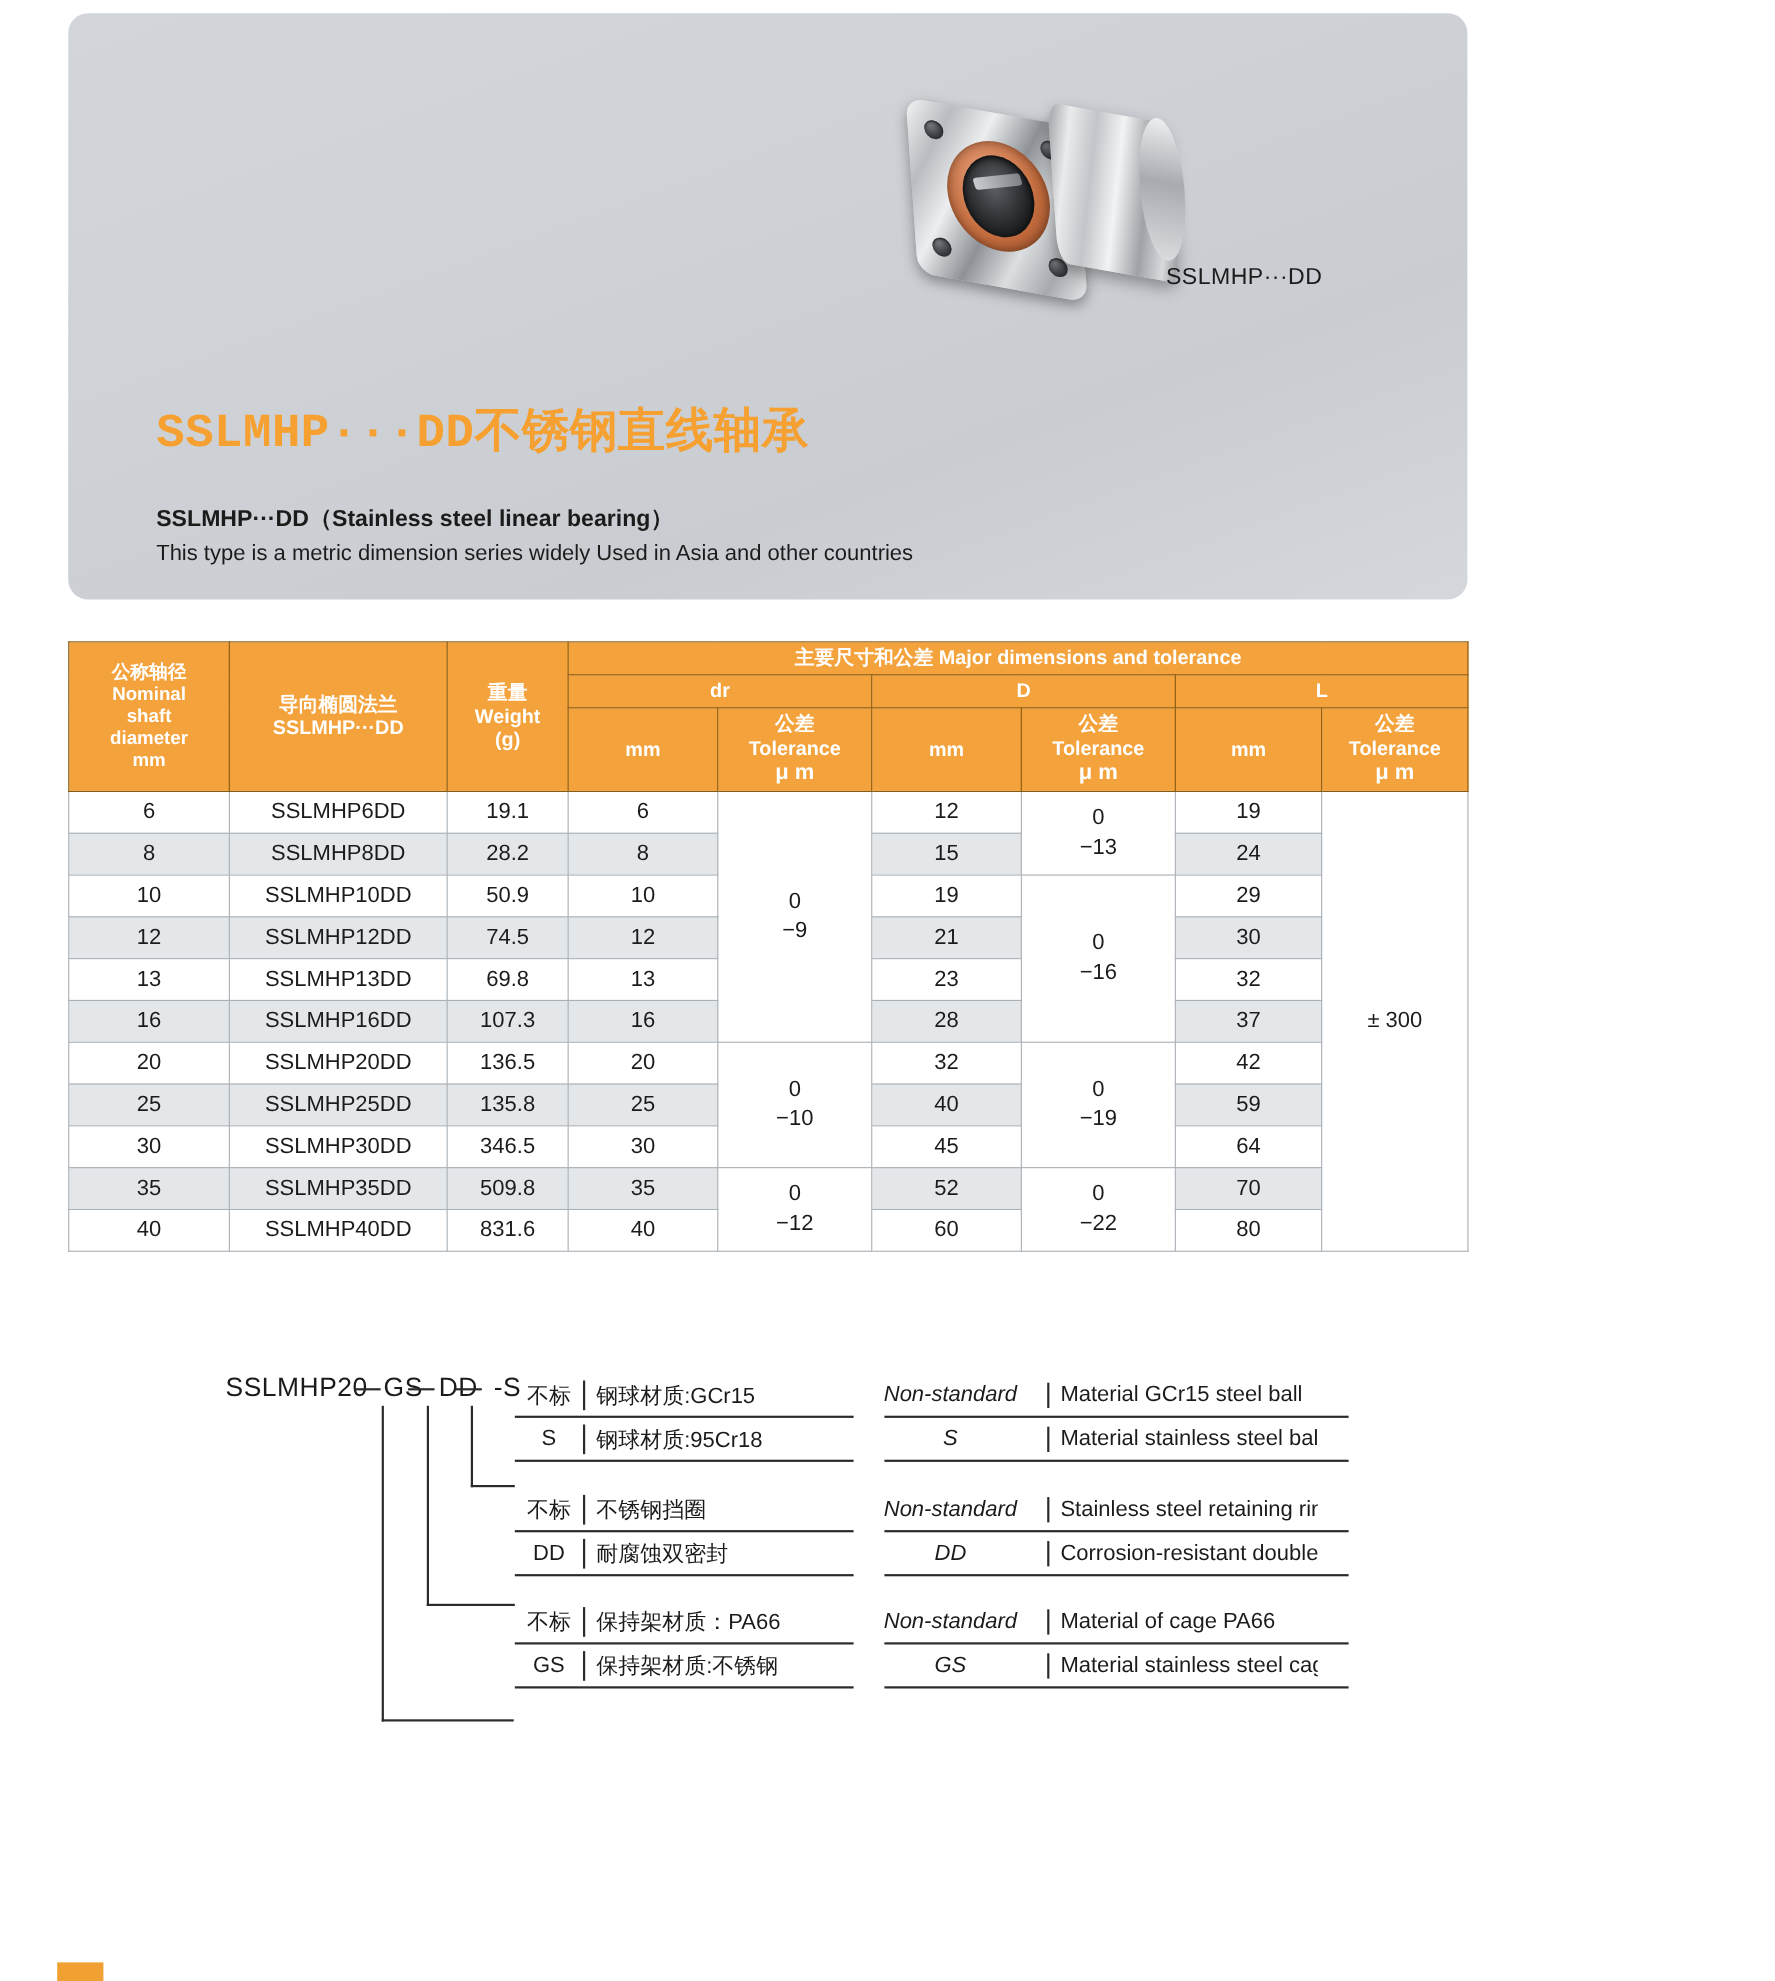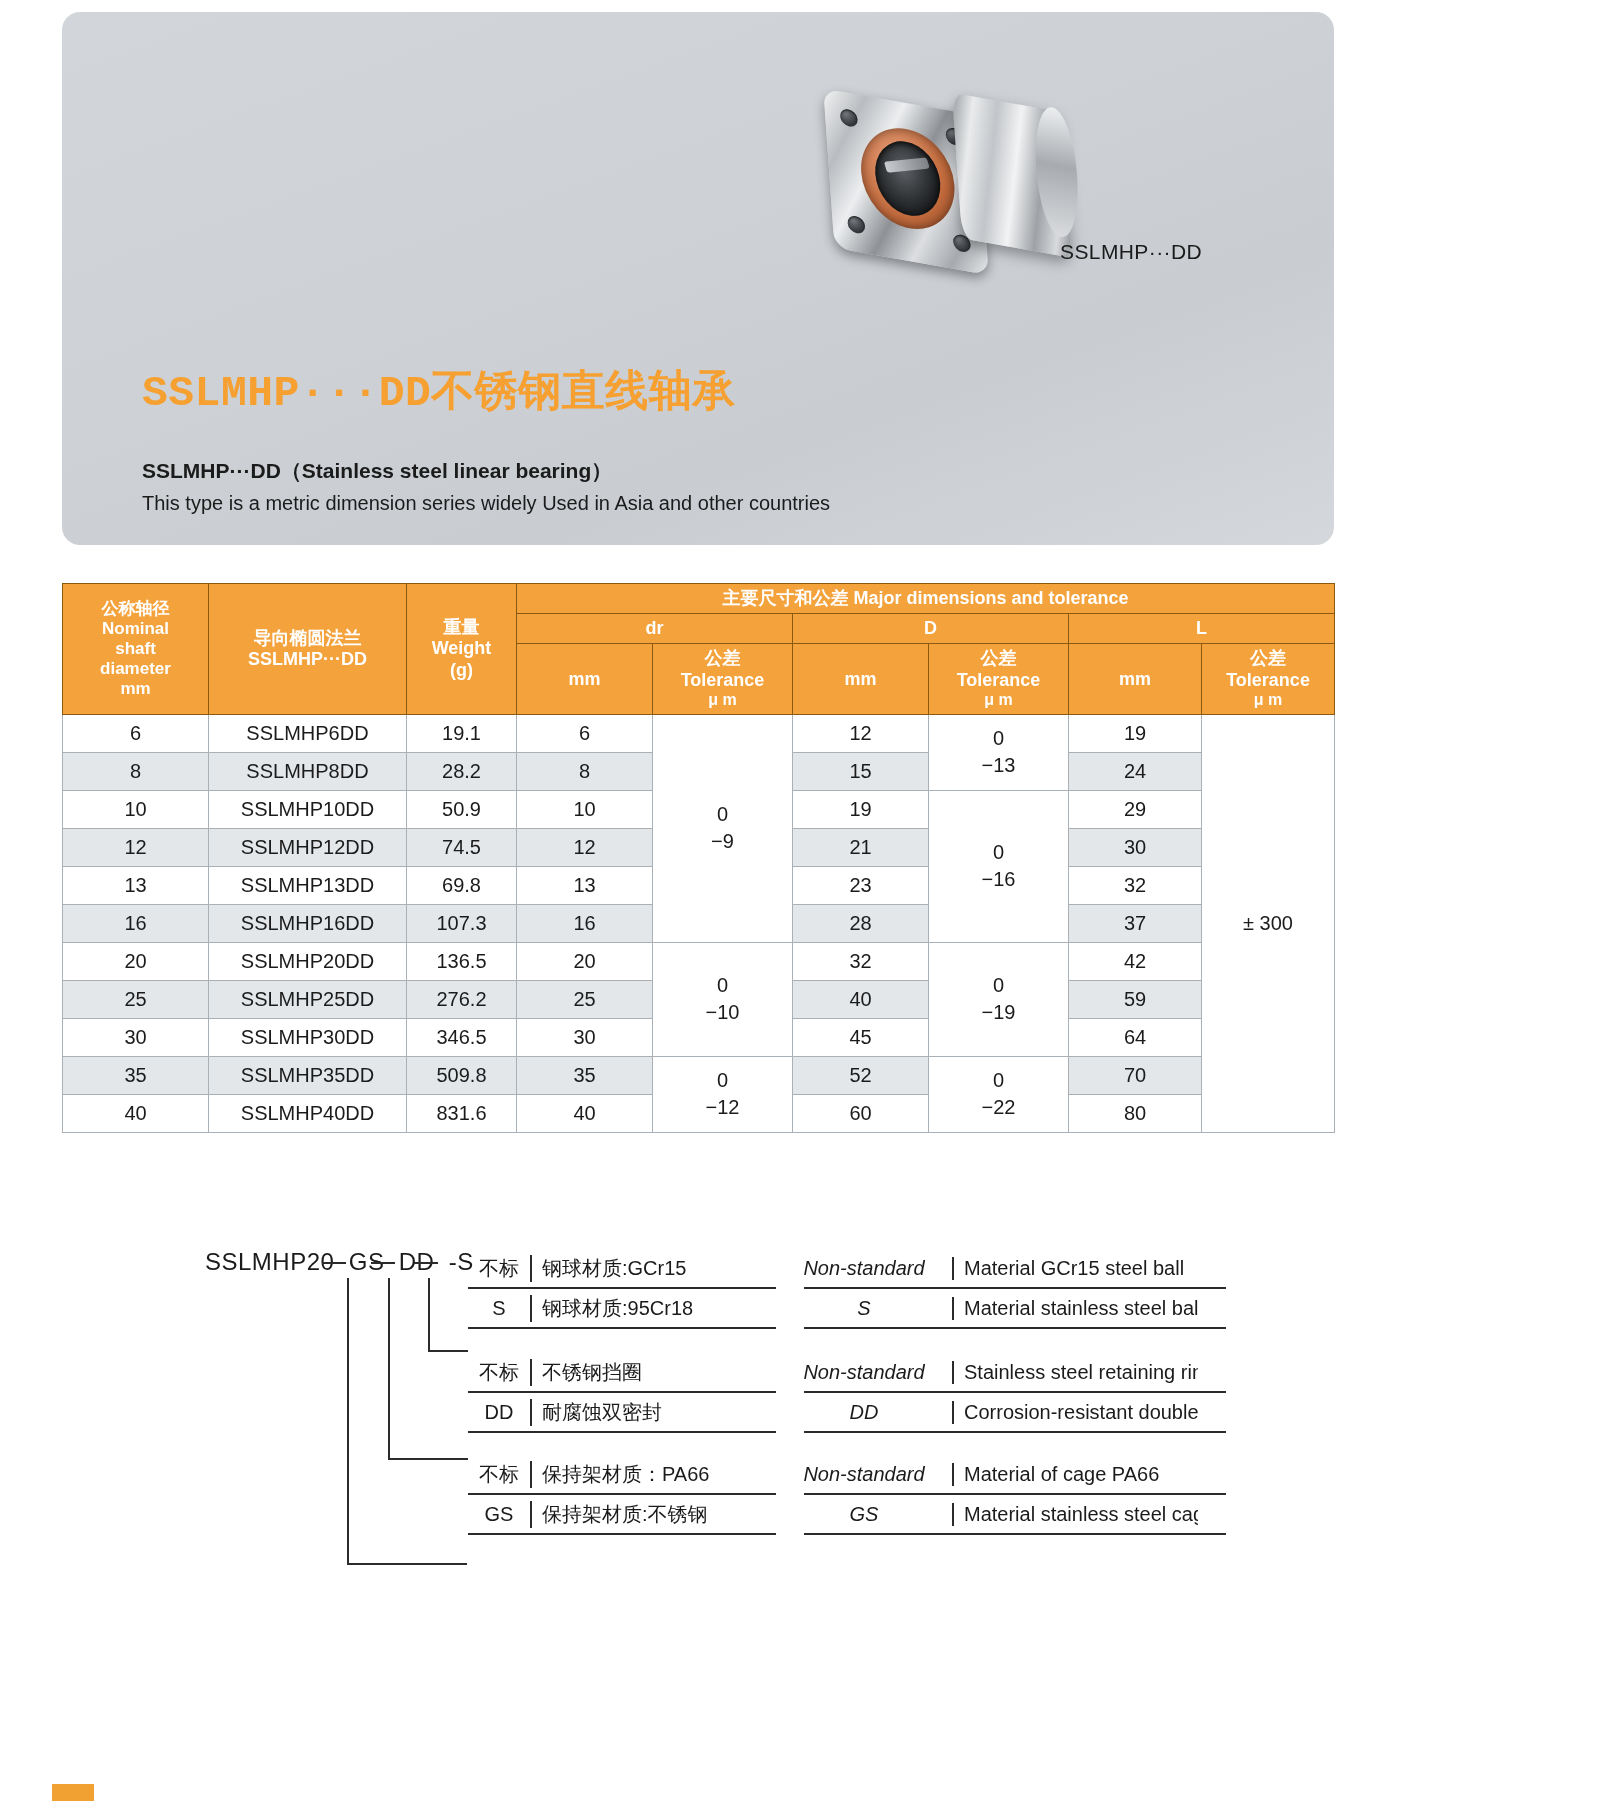--- a/index.html
+++ b/index.html
@@ -134,21 +134,21 @@
     font-size: 20px;
     height: 38px;
     padding: 0 2px;
   }
   table.spec tbody tr.alt td { background: #e3e7ea; }
   table.spec tbody td.span-cell {
     background: #ffffff !important;
     font-size: 20px;
     line-height: 1.35;
   }
-  .sub { font-size: 16px; display:block; }
+  .sub { font-size: 20px; display:block; }
 
   
   .desig { position: absolute; left: 0px; top: 1232px; width: 1614px; height: 560px; }
   .code-line {
     position: absolute; left: 205px; top: 16px;
     font-size: 24px; color: #1b1b1b; white-space: nowrap; letter-spacing: .5px;
   }
   .code-line span { display: inline-block; }
   .lead { position: absolute; background: #2b2b2b; }
   .vline { width: 2px; }
@@ -325,21 +325,21 @@
             <td>136.5</td>
             <td>20</td>
             <td class="span-cell" rowspan="3"><span>0</span><br><span>−10</span></td>
             <td>32</td>
             <td class="span-cell" rowspan="3"><span>0</span><br><span>−19</span></td>
             <td>42</td>
           </tr>
           <tr class="alt">
             <td>25</td>
             <td>SSLMHP25DD</td>
-            <td>276.2</td>
+            <td>135.8</td>
             <td>25</td>
             <td>40</td>
             <td>59</td>
           </tr>
           <tr>
             <td>30</td>
             <td>SSLMHP30DD</td>
             <td>346.5</td>
             <td>30</td>
             <td>45</td>

